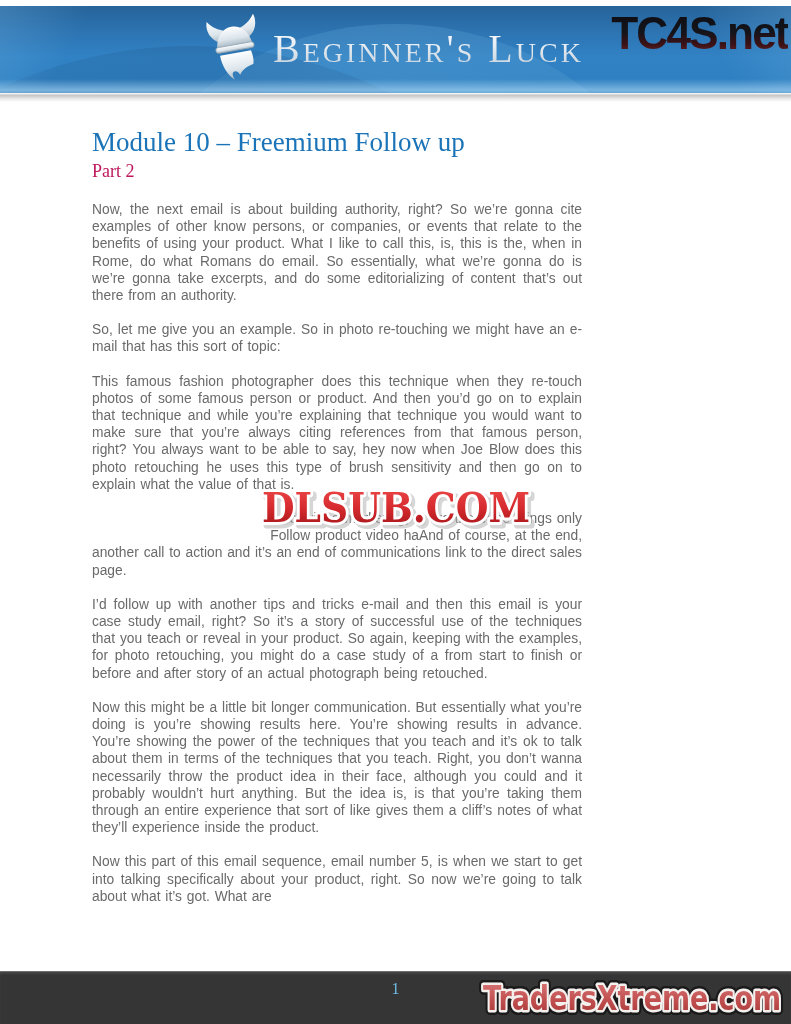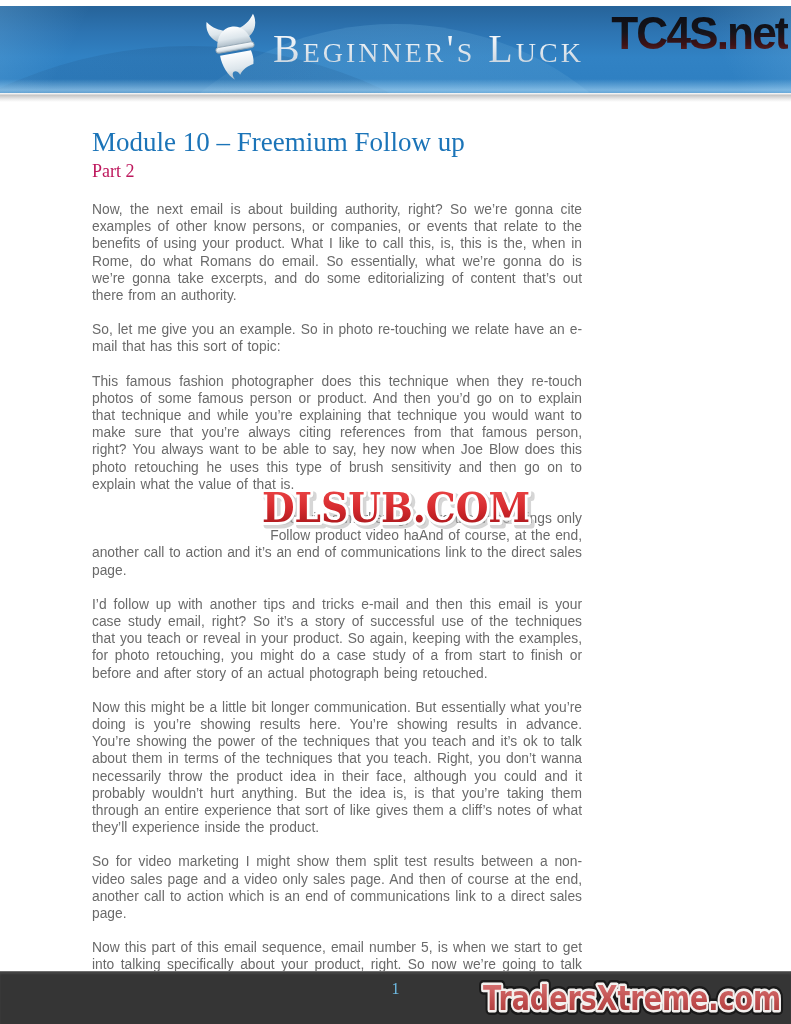--- a/index.html
+++ b/index.html
@@ -131,38 +131,37 @@
     <div class="tc4s">TC4S.net</div>
   </header>
 
   <div class="edge"></div>
 
   <main class="content">
     <h1>Module 10 – Freemium Follow up</h1>
     <h2>Part 2</h2>
 
     <p>Now, the next email is about building authority, right? So we’re gonna cite examples of other know persons, or companies, or events that relate to the benefits of using your product. What I like to call this, is, this is the, when in Rome, do what Romans do email. So essentially, what we’re gonna do is we’re gonna take excerpts, and do some editorializing of content that’s out there from an authority.</p>
-    <p>So, let me give you an example. So in photo re-touching we relate have an e-mail that has this sort of topic:</p>
+    <p>So, let me give you an example. So in photo re-touching we might have an e-mail that has this sort of topic:</p>
     <p>This famous fashion photographer does this technique when they re-touch photos of some famous person or product. And then you’d go on to explain that technique and while you’re explaining that technique you would want to make sure that you’re always citing references from that famous person, right? You always want to be able to say, hey now when Joe Blow does this photo retouching he uses this type of brush sensitivity and then go on to explain what the value of that is.</p>
 
     <div class="p4">
       <div class="jline">
         <span>For video marketing, to d</span>
         <span>re the three things only</span>
       </div>
       <div class="jline">
         <span>Follow product video ha</span>
         <span>And of course, at the end,</span>
       </div>
       <div>another call to action and it’s an end of communications link to the direct sales page.</div>
     </div>
 
     <p>I’d follow up with another tips and tricks e-mail and then this email is your case study email, right? So it’s a story of successful use of the techniques that you teach or reveal in your product. So again, keeping with the examples, for photo retouching, you might do a case study of a from start to finish or before and after story of an actual photograph being retouched.</p>
     <p>Now this might be a little bit longer communication. But essentially what you’re doing is you’re showing results here. You’re showing results in advance. You’re showing the power of the techniques that you teach and it’s ok to talk about them in terms of the techniques that you teach. Right, you don’t wanna necessarily throw the product idea in their face, although you could and it probably wouldn’t hurt anything. But the idea is, is that you’re taking them through an entire experience that sort of like gives them a cliff’s notes of what they’ll experience inside the product.</p>
-    <p>So for video marketing I might show them split test results between a non-video sales page and a video only sales page. And then of course at the end, another call to action which is an end of communications link to a direct sales page.</p>
     <p>Now this part of this email sequence, email number 5, is when we start to get into talking specifically about your product, right. So now we’re going to talk about what it’s got. What are</p>
   </main>
 
   <svg class="dlsub" viewBox="0 0 296 56" aria-hidden="true">
     <defs>
       <linearGradient id="dlg" x1="0" y1="0" x2="0" y2="1">
         <stop offset="0" stop-color="#ef4b4b"></stop>
         <stop offset="0.5" stop-color="#d62a2e"></stop>
         <stop offset="1" stop-color="#9c1216"></stop>
       </linearGradient>

